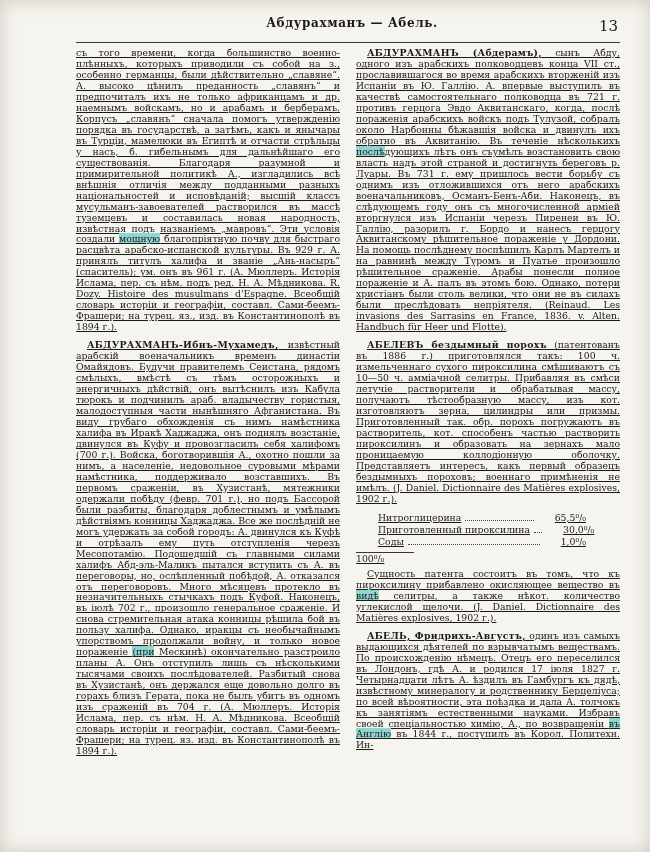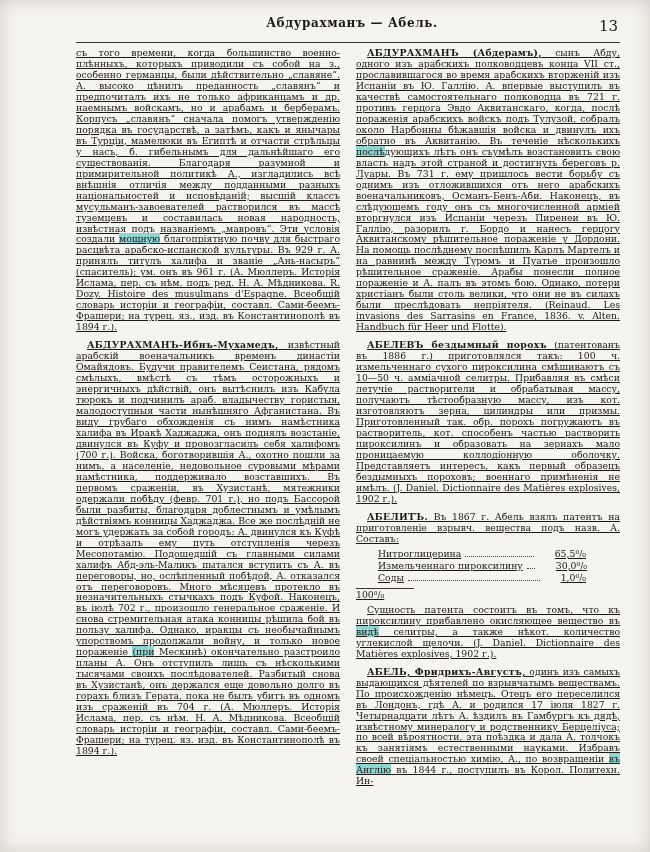--- a/index.html
+++ b/index.html
@@ -132,32 +132,29 @@
     <div class="col">
 
       <p class="para indent">
         <span class="art-heading">АБДУРАХМАНЪ (Абдерамъ),</span><span> сынъ Абду, одного изъ арабскихъ полководцевъ конца VII ст., прославившагося во время арабскихъ вторженій изъ Испаніи въ Ю. Галлію. А. впервые выступилъ въ качествѣ самостоятельнаго полководца въ 721 г. противъ герцога Эвдо Аквитанскаго, когда, послѣ пораженія арабскихъ войскъ подъ Тулузой, собралъ около Нарбонны бѣжавшія войска и двинулъ ихъ обратно въ Аквитанію. Въ теченіе нѣсколькихъ </span><span class="hl">послѣ</span><span>дующихъ лѣтъ онъ съумѣлъ возстановить свою власть надъ этой страной и достигнуть береговъ р. Луары. Въ 731 г. ему пришлось вести борьбу съ однимъ изъ отложившихся отъ него арабскихъ военачальниковъ, Османъ-Бенъ-Аби. Наконецъ, въ слѣдующемъ году онъ съ многочисленной арміей вторгнулся изъ Испаніи черезъ Пиренеи въ Ю. Галлію, разорилъ г. Бордо и нанесъ герцогу Аквитанскому рѣшительное пораженіе у Дордони. На помощь послѣднему поспѣшилъ Карлъ Мартелъ и на равнинѣ между Туромъ и Пуатье произошло рѣшительное сраженіе. Арабы понесли полное пораженіе и А. палъ въ этомъ бою. Однако, потери христіанъ были столь велики, что они не въ силахъ были преслѣдовать непріятеля. (Reinaud. Les invasions des Sarrasins en France, 1836. v. Alten. Handbuch für Heer und Flotte).</span>
       </p>
 
       <p class="para indent">
         <span class="art-heading">АБЕЛЕВЪ бездымный порохъ</span><span> (патентованъ въ 1886 г.) приготовлялся такъ: 100 ч. измельченнаго сухого пироксилина смѣшиваютъ съ 10—50 ч. амміачной селитры. Прибавляя въ смѣси летучіе растворители и обрабатывая массу, получаютъ тѣстообразную массу, изъ кот. изготовляютъ зерна, цилиндры или призмы. Приготовленный так. обр. порохъ погружаютъ въ растворитель, кот. способенъ частью растворить пироксилинъ и образовать на зернахъ мало проницаемую коллодіонную оболочку. Представляетъ интересъ, какъ первый образецъ бездымныхъ пороховъ; военнаго примѣненія не имѣлъ. (J. Daniel. Dictionnaire des Matières explosives, 1902 г.).</span>
       </p>
 
-      <p class="para indent" style="margin-bottom:2px">
-        <span class="art-heading">АБЕЛИТЪ.</span><span> Въ 1867 г. Абель взялъ патентъ на приготовленіе взрывч. вещества подъ назв. А. Составъ:</span>
-      </p>
 
       <div class="comp-table">
         <div class="comp-row">
           <span class="comp-name">Нитроглицерина</span>
           <span class="leader"></span>
           <span class="comp-val">65,5⁰/₀</span>
         </div>
         <div class="comp-row">
-          <span class="comp-name">Измельченнаго пироксилину</span>
+          <span class="comp-name">Приготовленный пироксилина</span>
           <span class="leader"></span>
           <span class="comp-val">30,0⁰/₀</span>
         </div>
         <div class="comp-row">
           <span class="comp-name">Соды</span>
           <span class="leader"></span>
           <span class="comp-val">1,0⁰/₀</span>
         </div>
       </div>
       <div class="comp-total">

